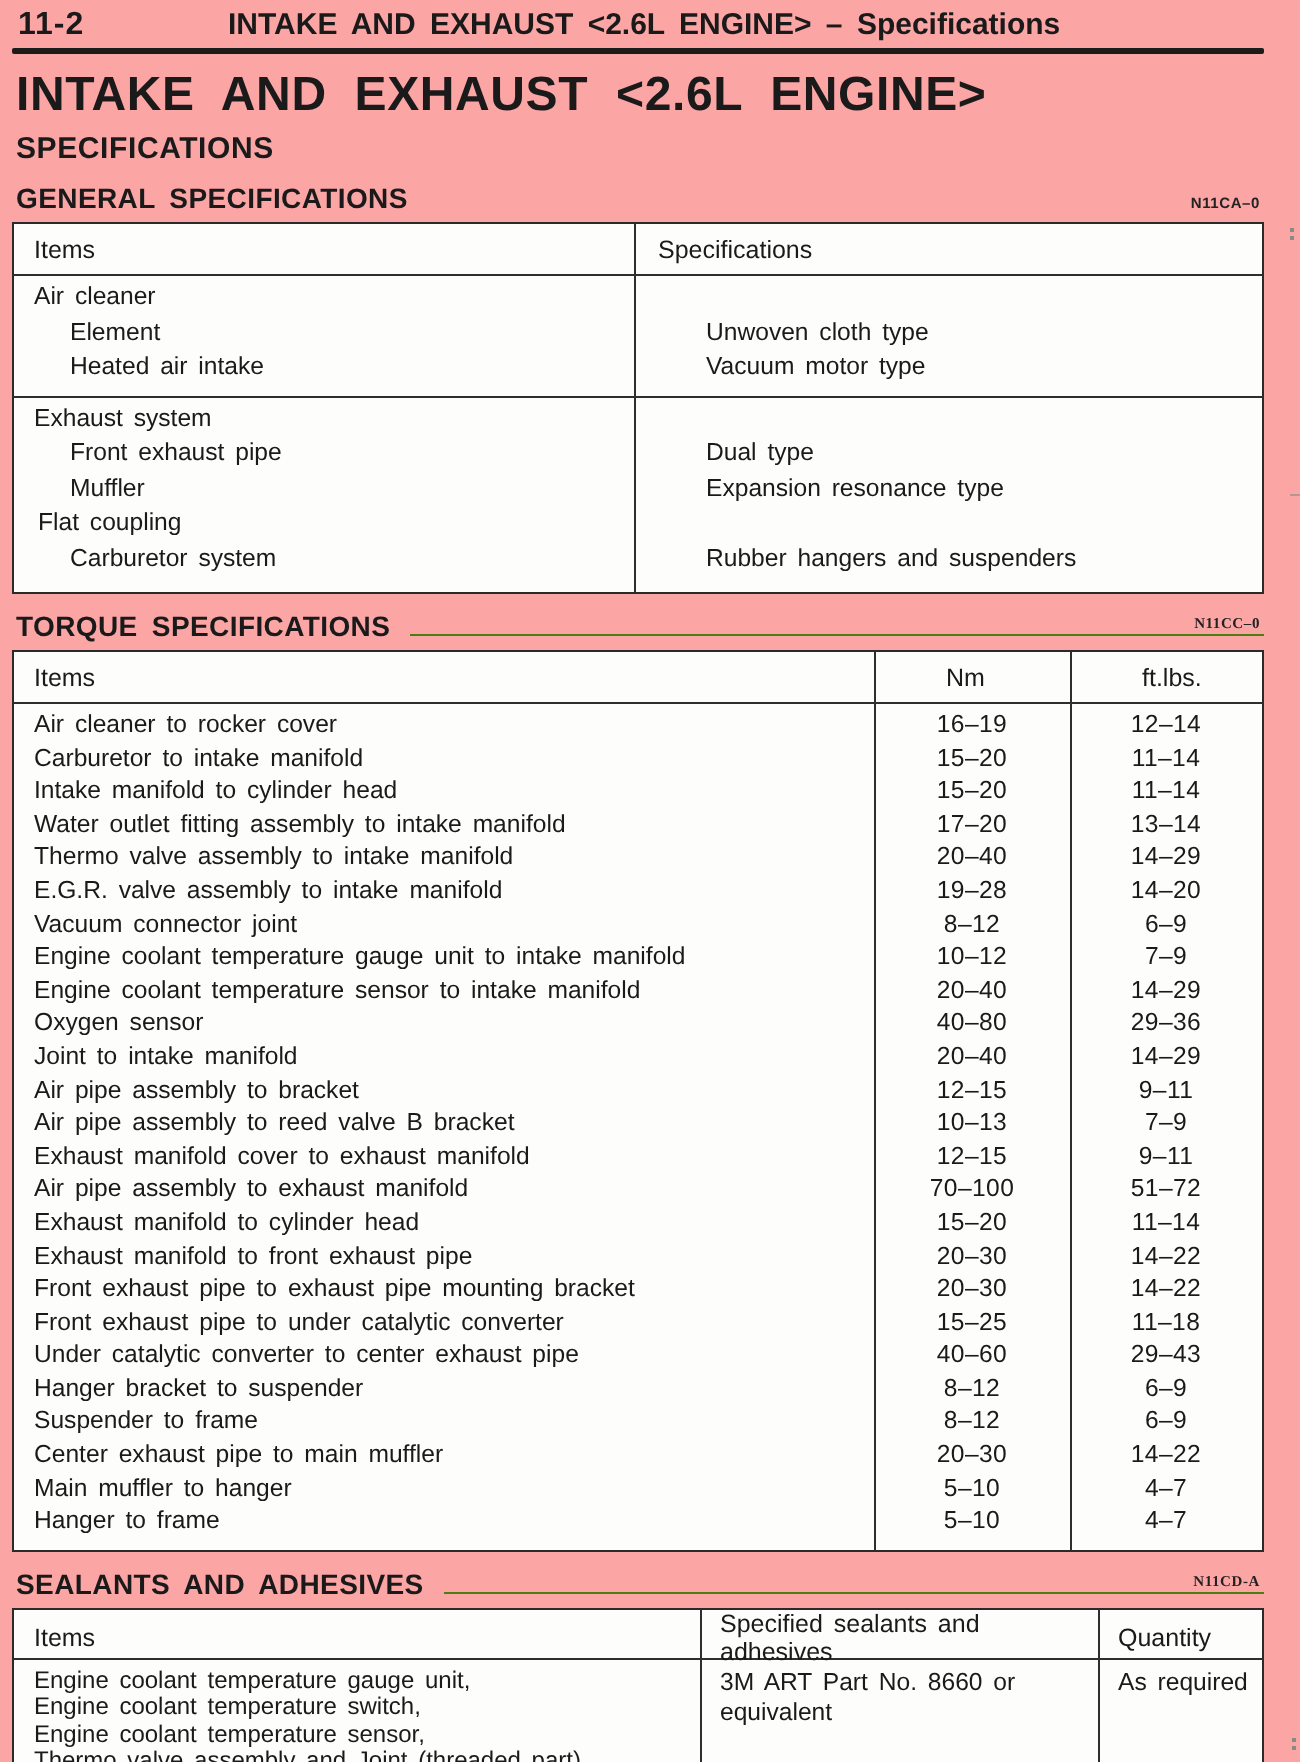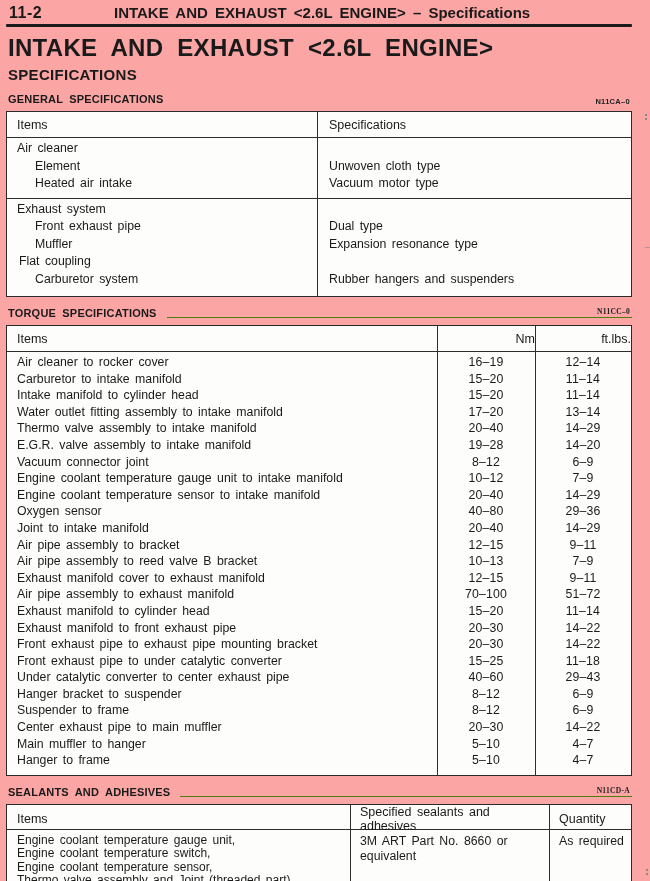--- a/index.html
+++ b/index.html
@@ -17,45 +17,45 @@
   
   .top-header { display:flex; align-items:baseline; height:18px; }
   .pagenum { font-size:16px; font-weight:bold; letter-spacing:0.5px; padding-left:3px; }
   .running { flex:1; text-align:center; font-size:15px; font-weight:bold; word-spacing:3px; padding-right:30px; }
   .top-rule { height:3px; background:#1b1b1b; margin-top:2px; border-radius:1px; }
   
   .main-title { font-size:24px; font-weight:bold; word-spacing:7px; letter-spacing:0.3px; margin-top:7px; padding-left:2px; }
   .sub-title  { font-size:15px; font-weight:bold; letter-spacing:0.3px; margin-top:4px; padding-left:2px; }
   
   .sec-head { display:flex; align-items:flex-end; margin-top:8px; padding-left:2px; }
-  .sec-title { font-size:11px; font-weight:bold; word-spacing:3px; letter-spacing:0.2px; line-height:16px; }
+  .sec-title { font-size:14px; font-weight:bold; word-spacing:3px; letter-spacing:0.2px; line-height:16px; }
   .head-line { flex:1; display:flex; justify-content:flex-end; align-items:flex-start; margin-left:10px; padding:0 0 1px 0; }
   .head-line.ruled { border-bottom:1px solid #4d7c0f; margin-bottom:3px;font-family:Liberation Serif, serif; }
   .sec-code { font-size:7.5px; font-weight:bold; letter-spacing:0.3px; color:#222; padding-right:2px; }
   
   .table { position:relative; border:1.7px solid #2a2a2a; margin-top:4px; background:#fdfdfb; font-size:12.3px; }
   .t-header { border-bottom:1.4px solid #2e2e2e; display:grid; align-items:center; }
   .t-header .cell { font-size:12.5px; word-spacing:2px; }
   
   .gen-table::after { content:''; position:absolute; left:310px; top:0; bottom:0; width:1.4px; background:#2e2e2e; }
   .gen-header { grid-template-columns:310px 1fr; height:26px; }
   .gen-header .cell:first-child { padding-left:10px; }
   .gen-header .cell:last-child  { padding-left:12px; }
   .gen-group { padding:2px 0 5px; }
   .gen-group + .gen-group { border-top:1.4px solid #2e2e2e; padding-bottom:8px; }
-  .gen-row { display:grid; grid-template-columns:310px 1fr; line-height:17.5px; }
+  .gen-row { display:grid; grid-template-columns:310px 1fr; line-height:17.5px;gap:24px; }
   .gen-item { padding-left:10px; word-spacing:2px; }
   .gen-item.indent { padding-left:28px; }
   .gen-spec { padding-left:12px; word-spacing:2px; }
   
   .tq-table::before { content:''; position:absolute; left:430px; top:0; bottom:0; width:1.4px; background:#2e2e2e; }
   .tq-table::after  { content:''; position:absolute; left:528px; top:0; bottom:0; width:1.4px; background:#2e2e2e; }
   .tq-header { grid-template-columns:430px 98px 1fr; height:26px; }
   .tq-header .cell:first-child { padding-left:10px; }
-  .tq-header .cell:not(:first-child) { text-align:right; }
+  .tq-header .cell:not(:first-child) { text-align:left;margin-left:36px; }
   .tq-body { padding:2px 0 6px; }
   .tq-row { display:grid; grid-template-columns:430px 98px 1fr; line-height:16.6px; }
   .tq-item { padding-left:10px; word-spacing:2px; white-space:nowrap; }
   .tq-nm, .tq-ft { text-align:center; letter-spacing:0.2px; }
   
   .seal-table::before { content:''; position:absolute; left:343px; top:0; bottom:0; width:1.4px; background:#2e2e2e; }
   .seal-table::after  { content:''; position:absolute; left:542px; top:0; bottom:0; width:1.4px; background:#2e2e2e; }
   .seal-header { grid-template-columns:343px 199px 1fr; height:25px; }
   .seal-header .cell { padding-left:10px; }
   .seal-row { display:grid; grid-template-columns:343px 199px 1fr; padding:4px 0 5px; }

